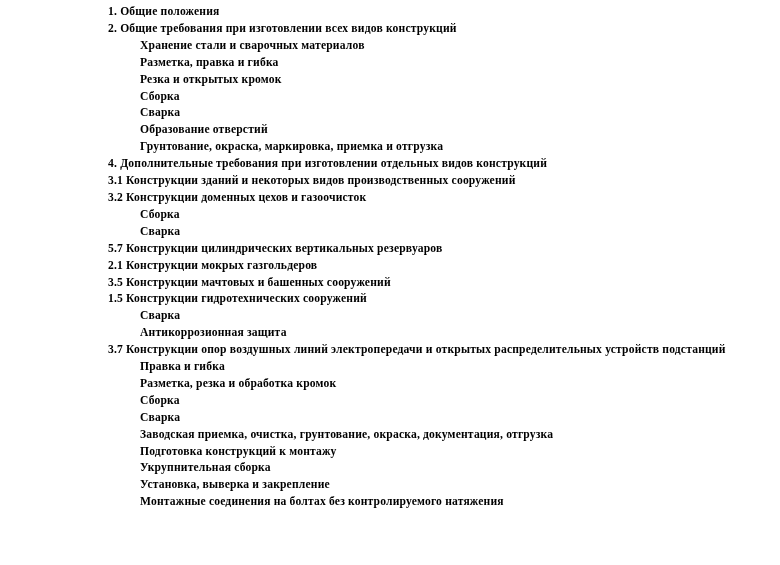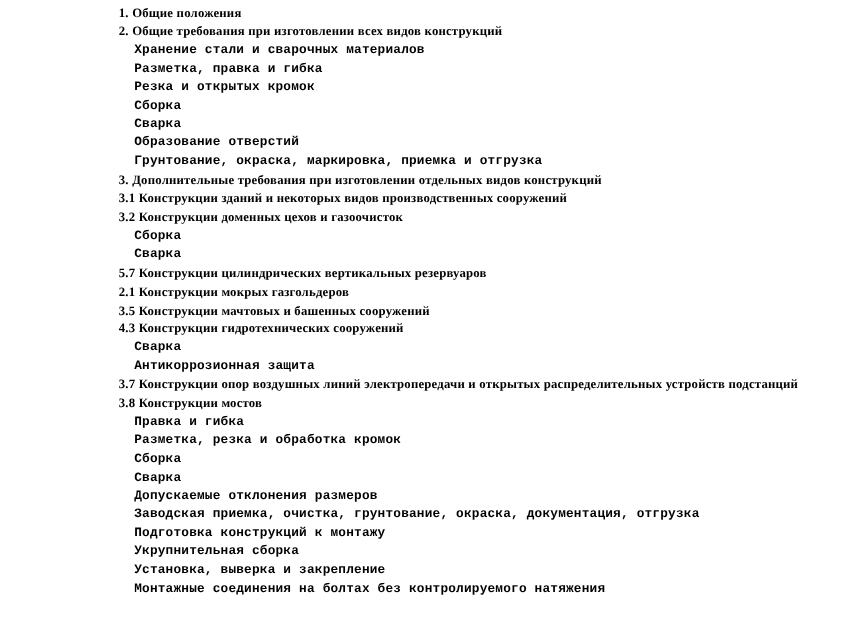--- a/index.html
+++ b/index.html
@@ -37,55 +37,52 @@
     line-height: 16.9px;
     letter-spacing: 0.18px;
     white-space: normal;
     color: #000000;
   }
   .lvl-1 {
     margin-left: 0px;
     text-indent: 0;
   }
   .lvl-2 {
-    margin-left: 14px;
-    font-family: Liberation Mono, monospace;
+    margin-left: 32px;
   }
 </style>
 </head>
 <body>
 
 <div id="toc-document">
   <ul id="toc-list">
       <li class="toc-entry lvl-1">1. Общие положения</li>
       <li class="toc-entry lvl-1">2. Общие требования при изготовлении всех видов конструкций</li>
       <li class="toc-entry lvl-2">Хранение стали и сварочных материалов</li>
       <li class="toc-entry lvl-2">Разметка, правка и гибка</li>
       <li class="toc-entry lvl-2">Резка и открытых кромок</li>
       <li class="toc-entry lvl-2">Сборка</li>
       <li class="toc-entry lvl-2">Сварка</li>
       <li class="toc-entry lvl-2">Образование отверстий</li>
       <li class="toc-entry lvl-2">Грунтование, окраска, маркировка, приемка и отгрузка</li>
-      <li class="toc-entry lvl-1">3. Дополнительные требования при изготовлении отдельных видов конструкций</li>
+      <li class="toc-entry lvl-1">4. Дополнительные требования при изготовлении отдельных видов конструкций</li>
       <li class="toc-entry lvl-1">3.1 Конструкции зданий и некоторых видов производственных сооружений</li>
       <li class="toc-entry lvl-1">3.2 Конструкции доменных цехов и газоочисток</li>
       <li class="toc-entry lvl-2">Сборка</li>
       <li class="toc-entry lvl-2">Сварка</li>
       <li class="toc-entry lvl-1">5.7 Конструкции цилиндрических вертикальных резервуаров</li>
       <li class="toc-entry lvl-1">2.1 Конструкции мокрых газгольдеров</li>
       <li class="toc-entry lvl-1">3.5 Конструкции мачтовых и башенных сооружений</li>
-      <li class="toc-entry lvl-1">4.3 Конструкции гидротехнических сооружений</li>
+      <li class="toc-entry lvl-1">1.5 Конструкции гидротехнических сооружений</li>
       <li class="toc-entry lvl-2">Сварка</li>
       <li class="toc-entry lvl-2">Антикоррозионная защита</li>
       <li class="toc-entry lvl-1">3.7 Конструкции опор воздушных линий электропередачи и открытых распределительных устройств подстанций</li>
-      <li class="toc-entry lvl-1">3.8 Конструкции мостов</li>
       <li class="toc-entry lvl-2">Правка и гибка</li>
       <li class="toc-entry lvl-2">Разметка, резка и обработка кромок</li>
       <li class="toc-entry lvl-2">Сборка</li>
       <li class="toc-entry lvl-2">Сварка</li>
-      <li class="toc-entry lvl-2">Допускаемые отклонения размеров</li>
       <li class="toc-entry lvl-2">Заводская приемка, очистка, грунтование, окраска, документация, отгрузка</li>
       <li class="toc-entry lvl-2">Подготовка конструкций к монтажу</li>
       <li class="toc-entry lvl-2">Укрупнительная сборка</li>
       <li class="toc-entry lvl-2">Установка, выверка и закрепление</li>
       <li class="toc-entry lvl-2">Монтажные соединения на болтах без контролируемого натяжения</li>
     </ul>
 </div>
 
 </body></html>

